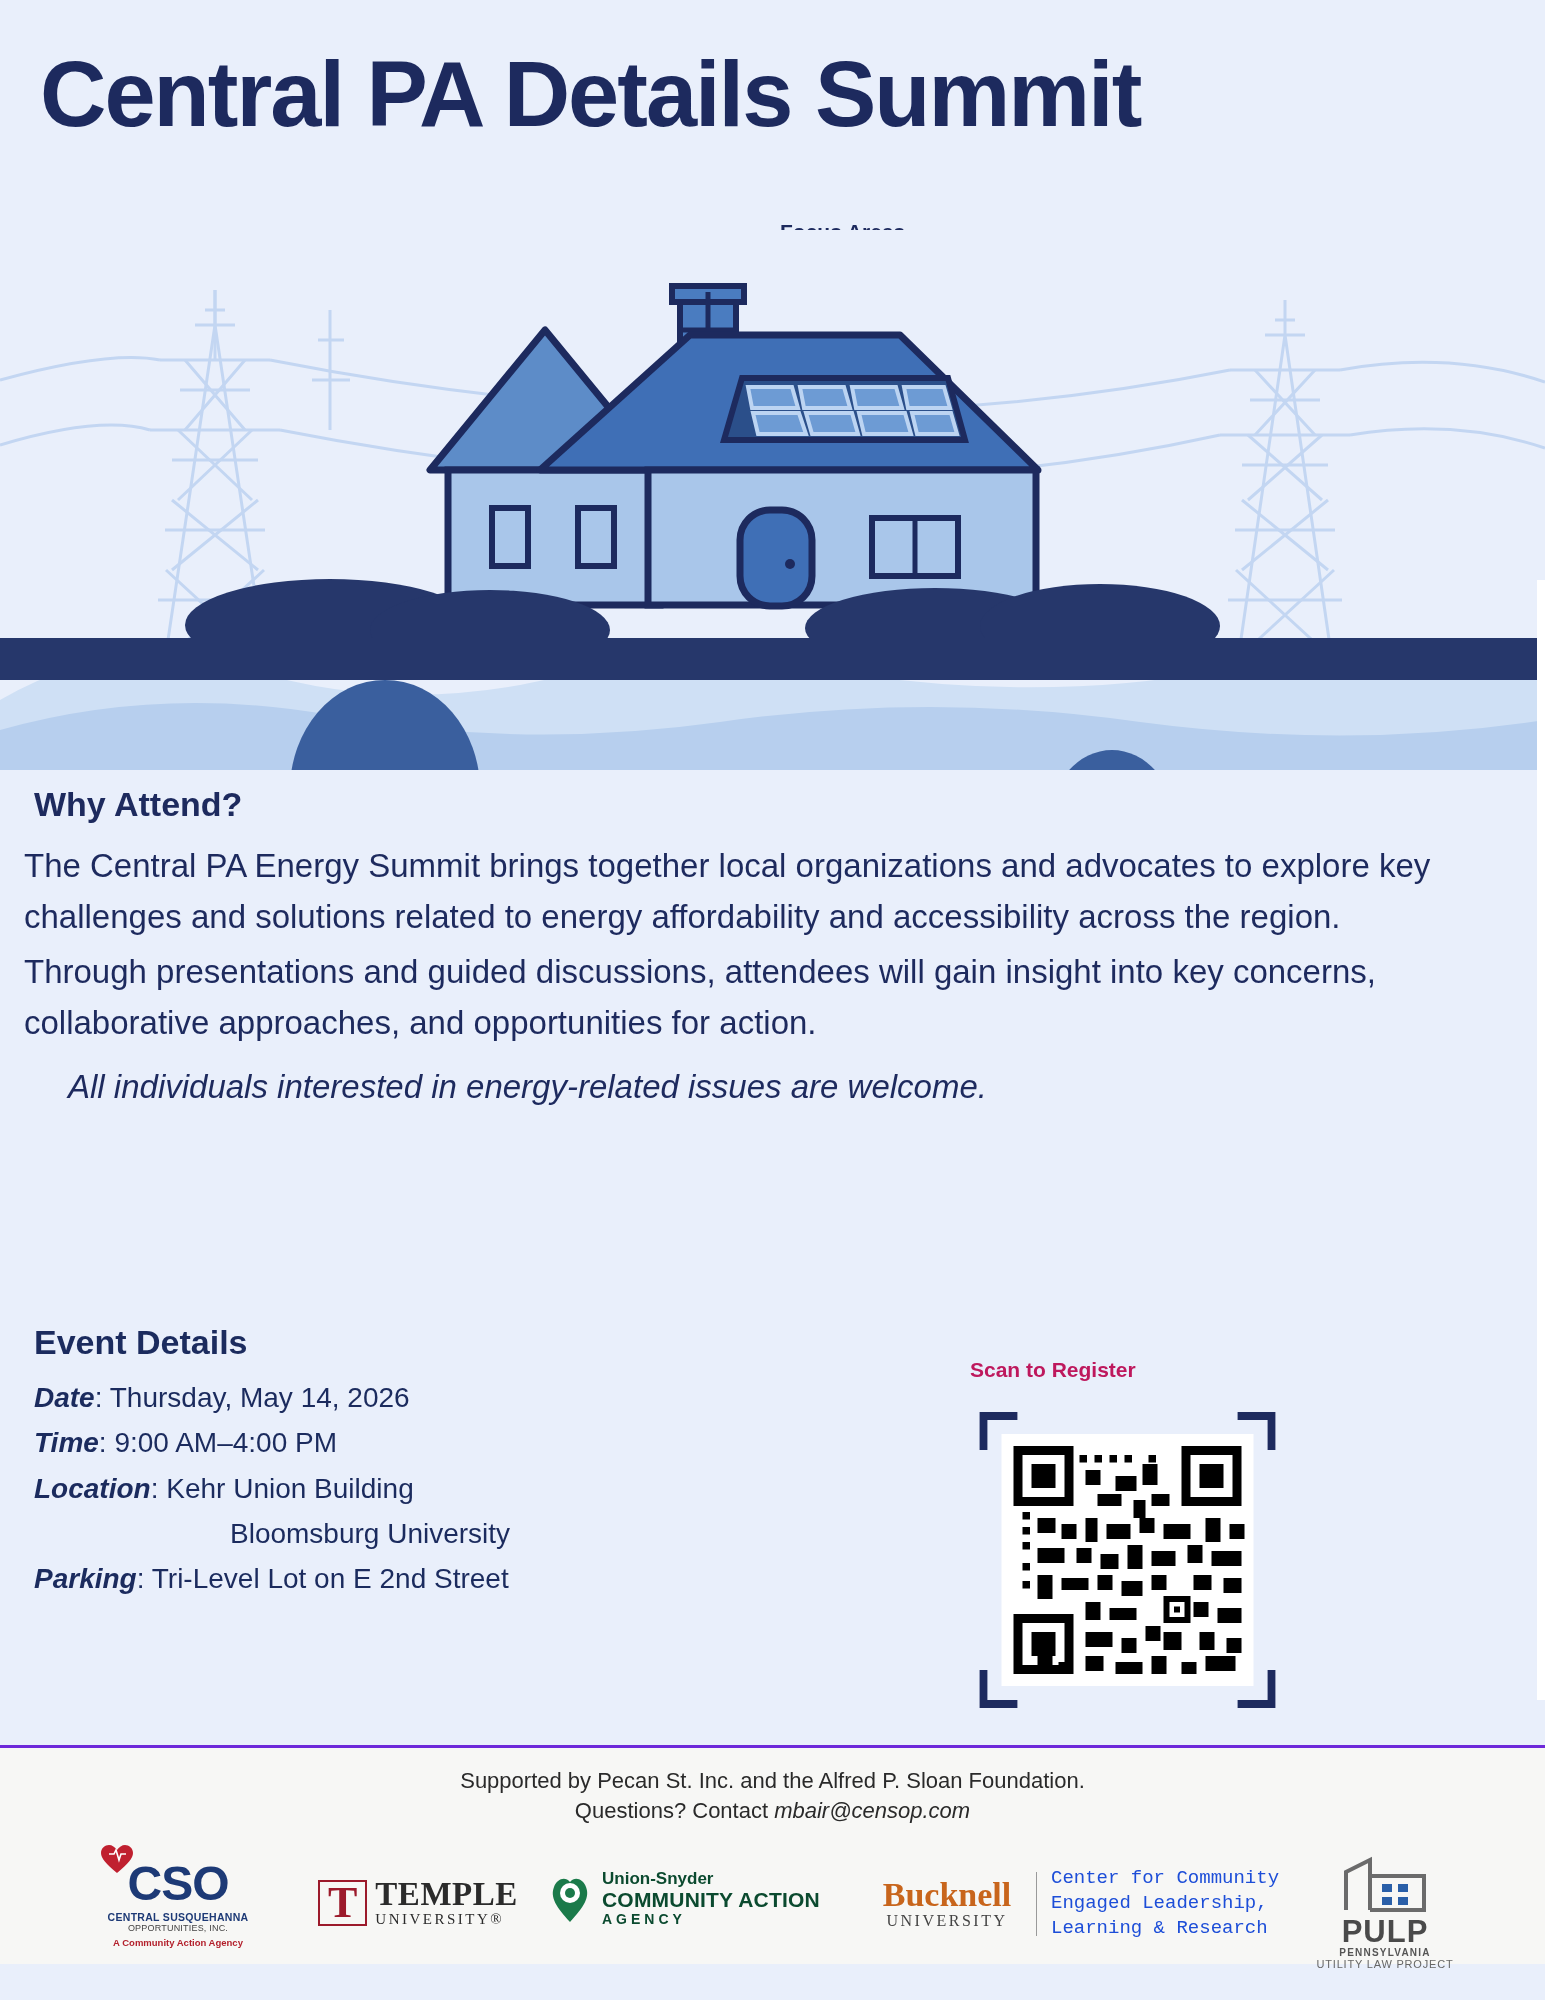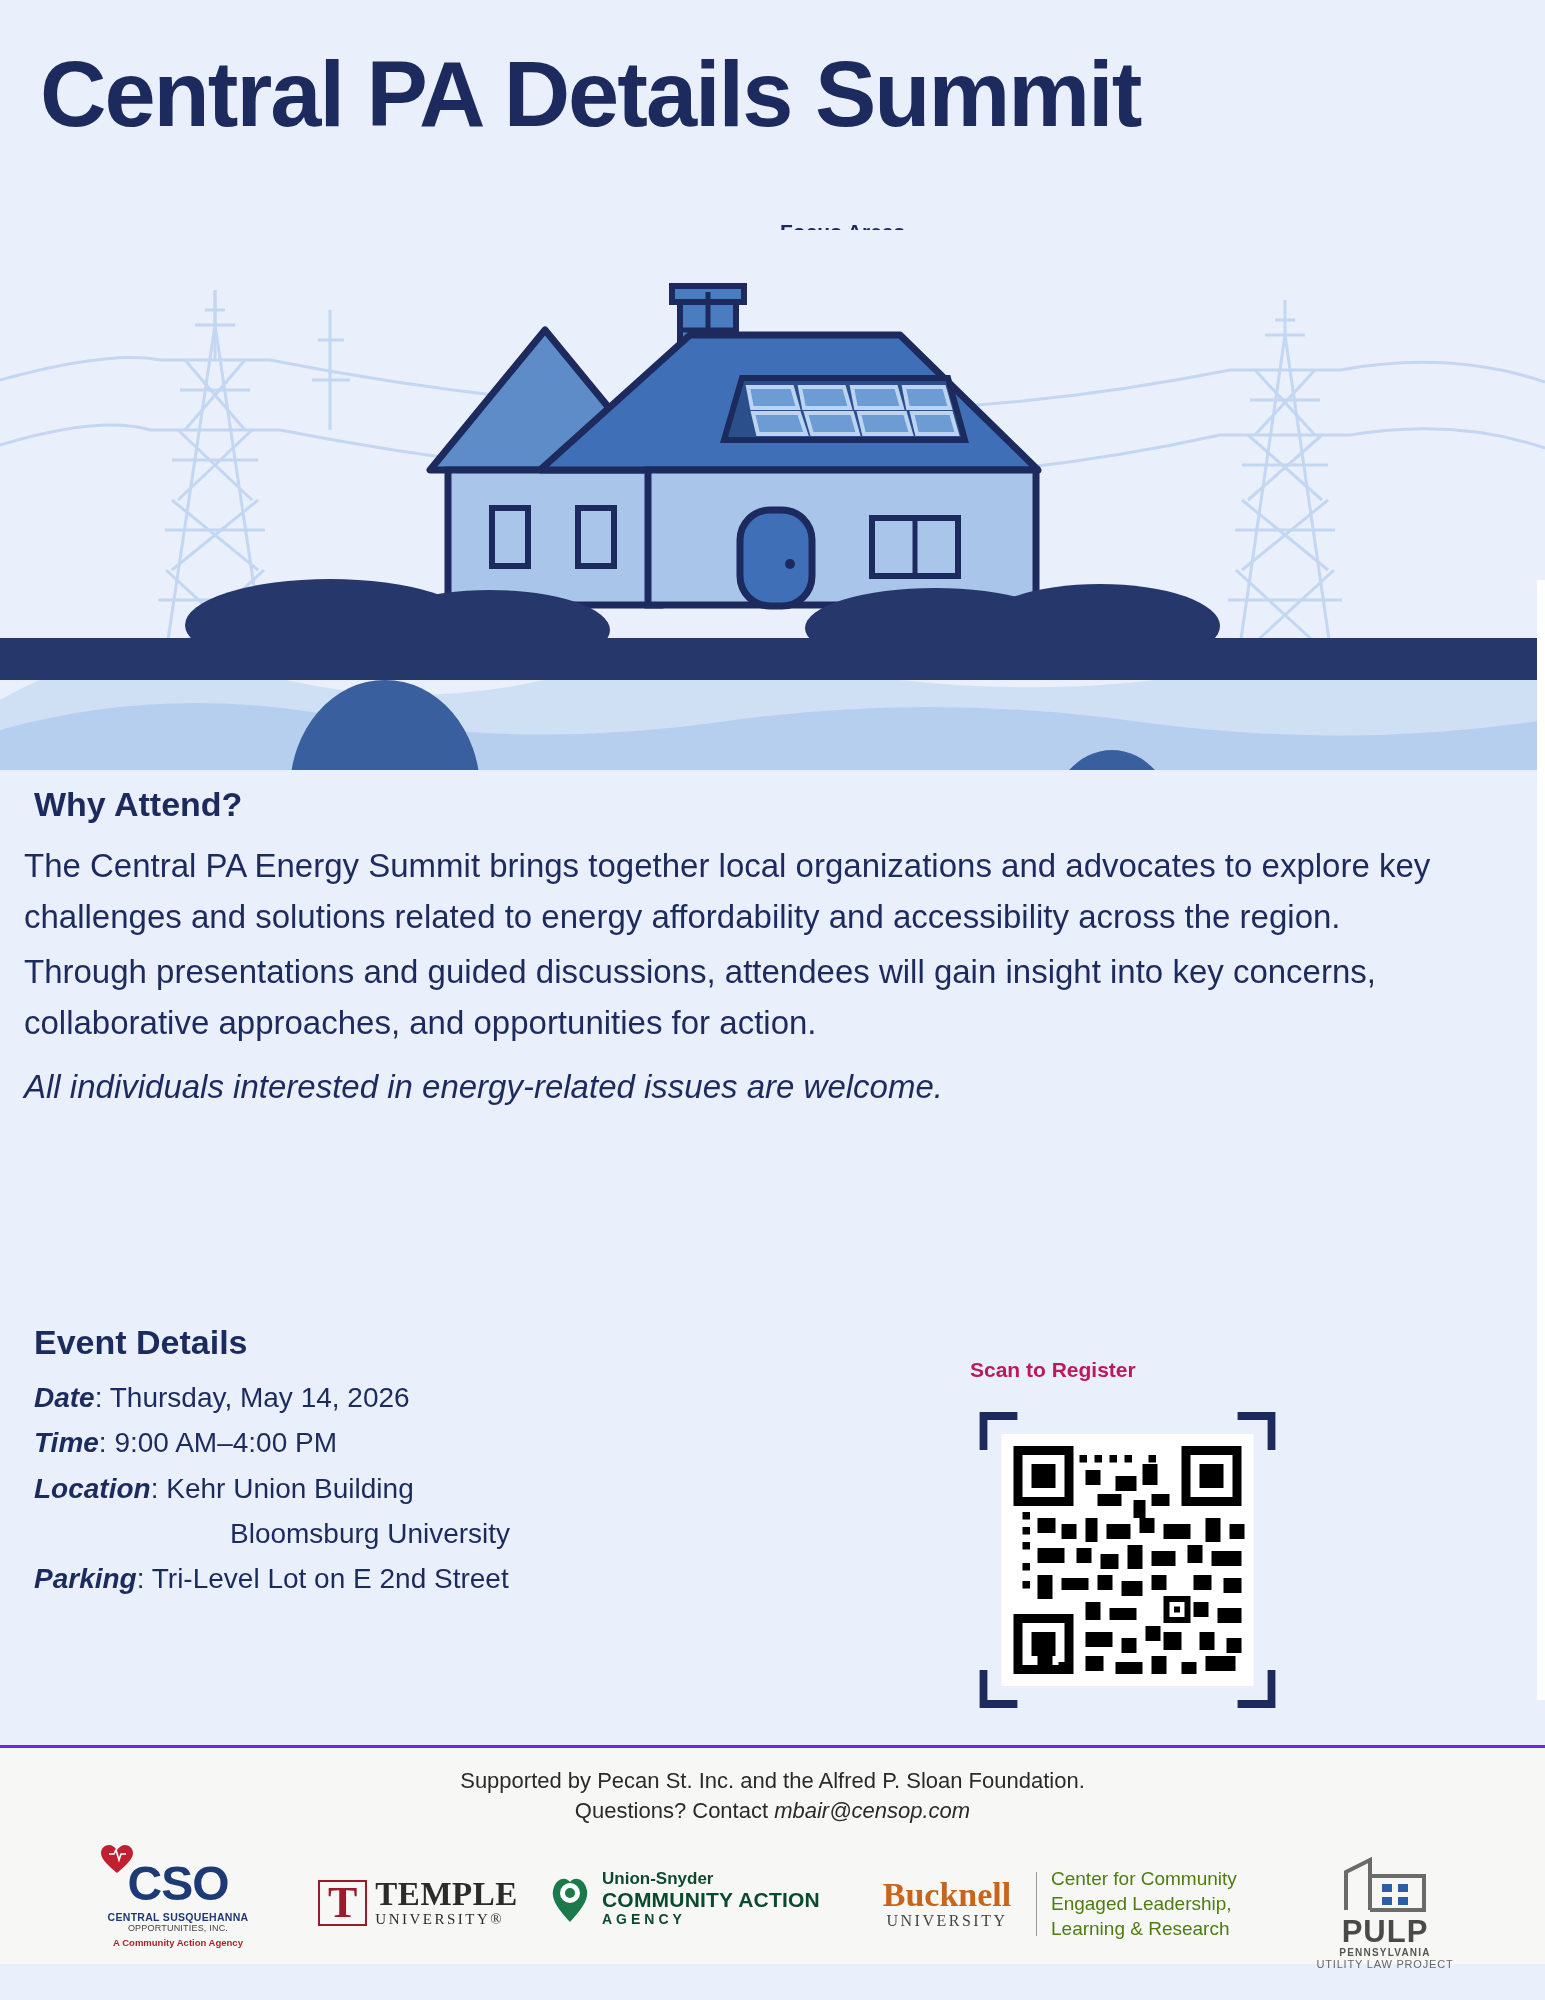--- a/index.html
+++ b/index.html
@@ -87,21 +87,21 @@
   .body-copy {
     position: absolute;
     top: 840px;
     left: 24px;
     width: 1420px;
     font-size: 33px;
     line-height: 1.55;
     color: #1d2a5e;
   }
   .body-copy p { margin: 0 0 4px 0; }
-  .body-copy p.italic { font-style: italic; margin-top: 12px; }
+  .body-copy p.italic { font-style: italic; margin-top: 12px; margin-left: 44px; }
 
   
   .details-head {
     position: absolute;
     top: 1323px;
     left: 34px;
     font-size: 34px;
     font-weight: bold;
   }
   .details {
@@ -195,21 +195,21 @@
   .usca-l1 { font-size:17px; font-weight:bold; color:#0b4a2f; line-height:1.05; }
   .usca-l2 { font-size:21px; font-weight:bold; color:#0b4a2f; letter-spacing:0.2px; line-height:1.1; }
   .usca-l3 { font-size:14px; font-weight:bold; color:#0b4a2f; letter-spacing:4px; }
 
   
   .logo-buck { position:absolute; left: 872px; top: 18px; width: 420px; display:flex; align-items:center; }
   .buck-left { width: 150px; text-align:center; }
   .buck-name { font-family:"Liberation Serif", serif; font-size:34px; font-weight:bold; color:#c8651c; line-height:1; }
   .buck-uni { font-family:"Liberation Serif", serif; font-size:16px; color:#444; letter-spacing:2.5px; }
   .buck-div { width:1px; height:64px; background:#9a9a9a; margin: 0 14px; }
-  .buck-right { font-size:19px; color:#4d7c0f; line-height:1.32; }
+  .buck-right { font-size:19px; color:#1d4ed8; line-height:1.32;font-family:Liberation Mono, monospace; }
 
   
   .logo-pulp { position:absolute; left: 1310px; top: 8px; width: 150px; text-align:center; }
   .pulp-mark { width: 86px; height: 58px; margin: 0 auto; }
   .pulp-word { font-size: 31px; font-weight:bold; color:#4a4a4a; letter-spacing:1px; line-height:1; margin-top:2px; }
   .pulp-sub1 { font-size:10px; font-weight:bold; color:#555; letter-spacing:1.2px; }
   .pulp-sub2 { font-size:11px; color:#666; letter-spacing:0.8px; }
 
   .right-edge {
     position:absolute; right:0; top: 580px; width: 8px; height: 1120px;

